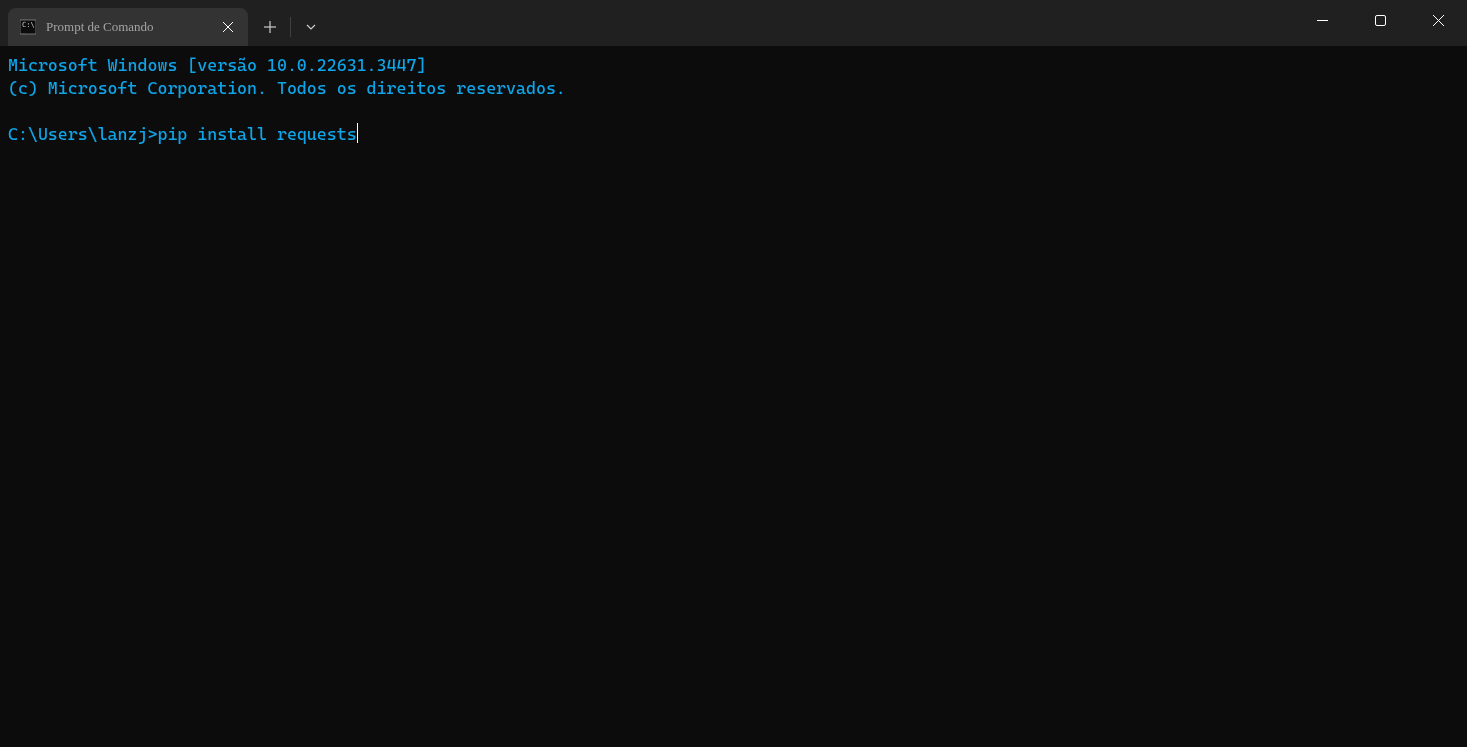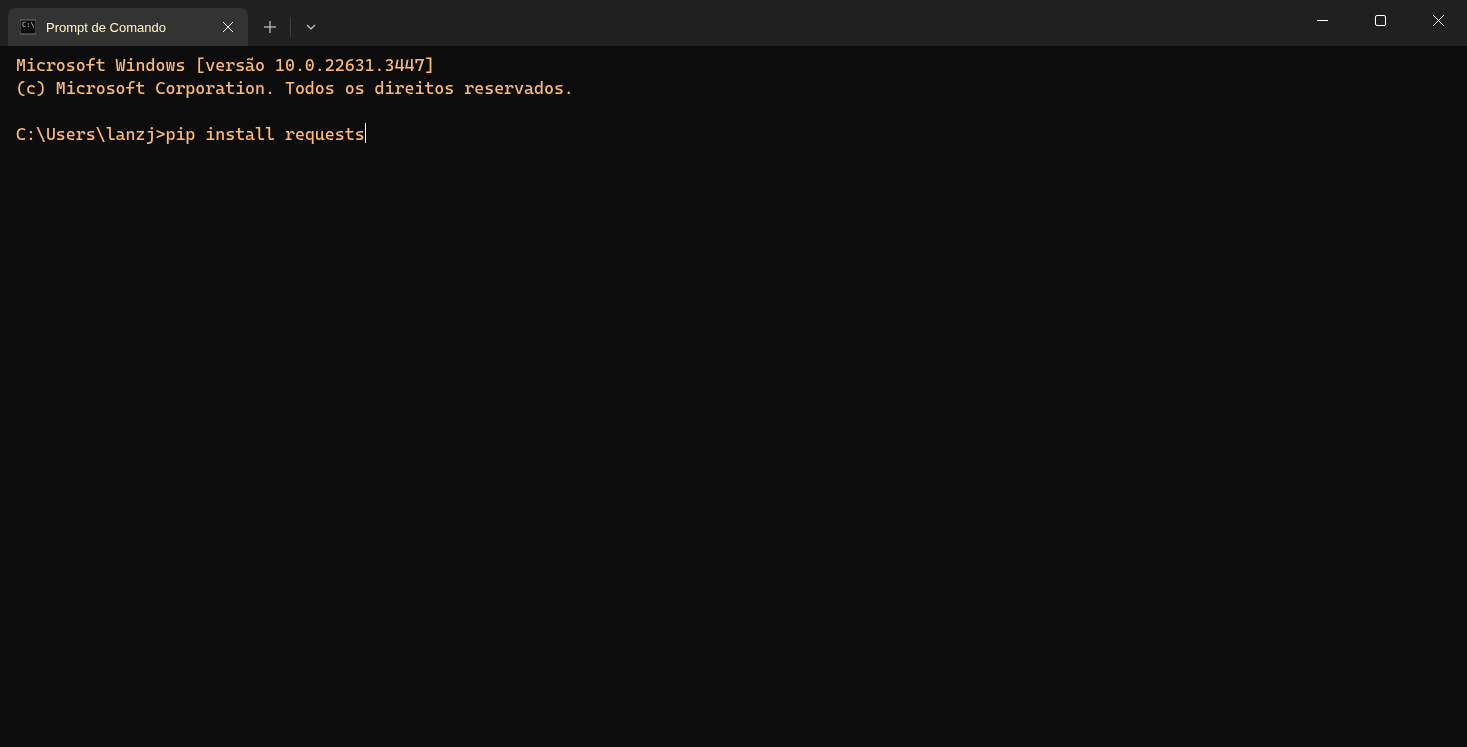--- a/index.html
+++ b/index.html
@@ -35,22 +35,22 @@
     }
     .tab-icon {
       width: 16px;
       height: 16px;
       display: flex;
       align-items: center;
       justify-content: center;
       flex-shrink: 0;
     }
     .tab-title {
-      color: #fef9c3;
-      font-family: Liberation Sans, sans-serif;
+      color: #a3a3a3;
+      font-family: Liberation Serif, serif;
       font-size: 13px;
       flex: 1;
       white-space: nowrap;
     }
     .tab-close {
       width: 24px;
       height: 24px;
       display: flex;
       align-items: center;
       justify-content: center;
@@ -87,22 +87,22 @@
     }
     .win-btn {
       width: 58px;
       display: flex;
       align-items: center;
       justify-content: center;
       cursor: pointer;
       color: #ffffff;
     }
     .terminal-content {
-      padding: 8px 16px;
-      color: #fdba74;
+      padding: 8px 8px;
+      color: #0ea5e9;
       font-size: 17px;
       line-height: 1.35;
       white-space: pre;
       font-family: 'Cascadia Mono', 'Consolas', monospace;
     }
     .cursor {
       display: inline-block;
       width: 1.5px;
       height: 20px;
       background: #ffffff;

